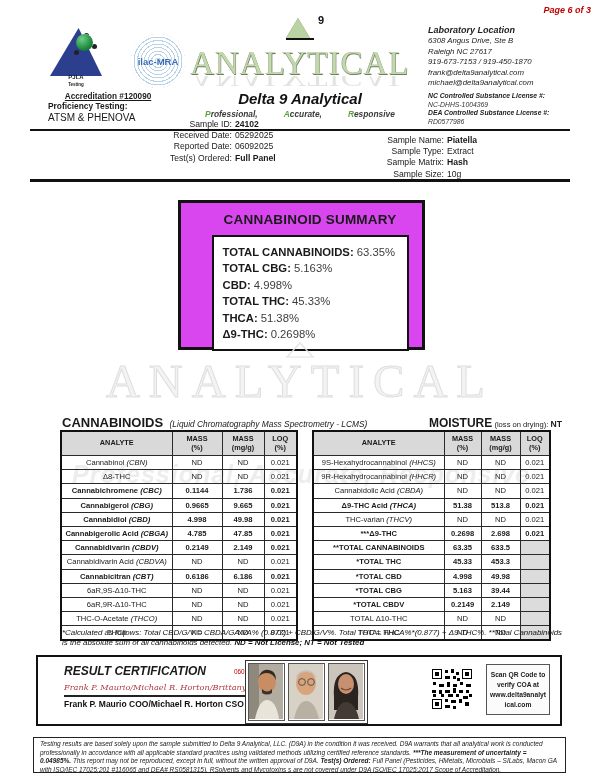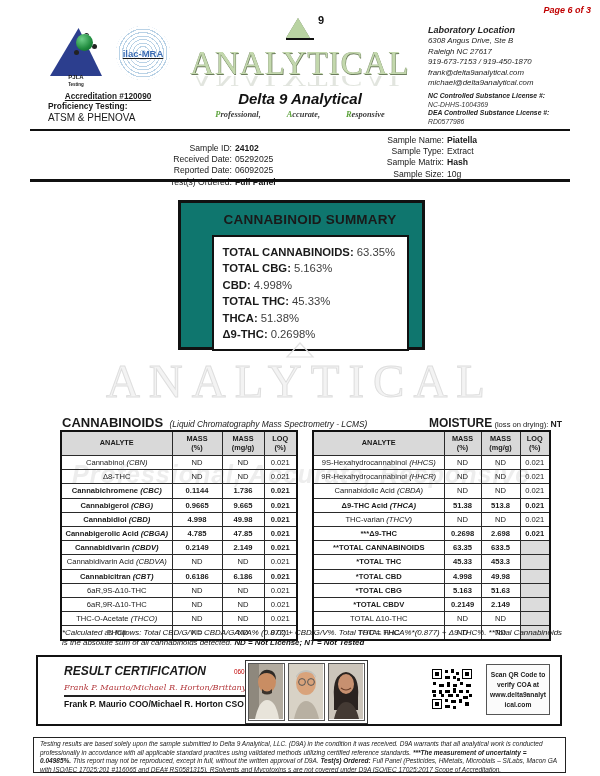--- a/index.html
+++ b/index.html
@@ -3,21 +3,21 @@
 <meta charset="utf-8">
 <style>
   html,body{margin:0;padding:0;background:#fff;}
   .page{position:relative;width:600px;height:776px;background:#fff;overflow:hidden;
         font-family:"Liberation Sans",sans-serif;color:#1a1a1a;}
   .b{font-weight:bold;}
   
   .pagenum{position:absolute;top:5px;right:9px;font-size:9px;font-weight:bold;font-style:italic;color:#c00000;}
   
   .logos-left{position:absolute;left:48px;top:26px;width:150px;}
-  .logo-row{display:flex;align-items:flex-start;gap:8px;height:62px;text-decoration:underline;}
+  .logo-row{display:flex;align-items:flex-end;gap:23px;height:62px;}
   .pjla{position:relative;width:60px;height:62px;}
   .pjla-tri{position:absolute;left:2px;top:2px;width:52px;height:48px;background:#2c3e8e;
             clip-path:polygon(0% 100%,100% 100%,55% 0%);}
   .pjla-ball{position:absolute;left:28px;top:8px;width:17px;height:17px;border-radius:50%;
              background:radial-gradient(circle at 35% 30%,#6fd08a,#1f8a3d 60%,#0b5c27);
              box-shadow:10px 4px 0 -6px #222,-8px 10px 0 -6px #222,2px -7px 0 -6px #222;}
   .pjla-txt{position:absolute;left:0;bottom:0;width:56px;text-align:center;font-size:6px;font-weight:bold;color:#1a1a1a;line-height:1.1;}
   .pjla-txt .sub{font-size:4.5px;font-weight:bold;}
   .ilac{position:relative;width:54px;height:54px;border-radius:50%;
         background:repeating-radial-gradient(circle at 50% 50%,#ffffff 0 2.5px,#b9d2e6 2.5px 3.5px);
@@ -31,38 +31,38 @@
   .tri{width:0;height:0;border-left:12px solid transparent;border-right:12px solid transparent;
        border-bottom:20px solid #b9d3a2;filter:drop-shadow(0 0 0.5px #6d7d5d);}
   .tri-base{width:28px;height:2px;background:#111;margin:0 auto;}
   .tri-9{position:absolute;right:-10px;top:-4px;font-size:11px;font-weight:bold;color:#111;}
   .wordmark{font-family:"Liberation Serif",serif;font-size:33px;line-height:30px;letter-spacing:1px;
             color:#c3d8ad;text-shadow:0.6px 0.6px 0 #6c7c5c,-0.4px -0.4px 0 #8a9a7a;white-space:nowrap;}
   .wordmark-ref{transform:scaleY(-0.75);opacity:0.22;height:16px;overflow:hidden;margin-top:-4px;
                 color:#7d8d70;text-shadow:none;}
   .company{font-size:15px;font-weight:bold;font-style:italic;margin-top:0px;color:#111;}
   .slogan{font-size:8.4px;font-weight:bold;font-style:italic;color:#3a3a3a;margin-top:2px;}
-  .slogan .slogan-word{display:inline-block;margin:0 13px;font-family:Liberation Serif, serif;}
+  .slogan .slogan-word{display:inline-block;margin:0 13px;}
   .slogan .slogan-word::first-letter{color:#5da33c;}
   .lab-info{position:absolute;left:428px;top:24px;width:155px;font-style:italic;font-size:7.8px;line-height:1.35;color:#222;}
   .lab-title{font-size:9px;font-weight:bold;}
   .lab-lic{margin-top:3px;}
   .lic-label{font-size:6.8px;font-weight:bold;line-height:1.3;}
   .lic-value{font-size:6.8px;line-height:1.3;color:#333;}
   .hr1{position:absolute;left:30px;right:30px;top:129px;height:2px;background:#111;}
   .hr2{position:absolute;left:30px;right:30px;top:179px;height:3px;background:#111;}
   
-  .sample-left{position:absolute;left:148px;top:143px;}
+  .sample-left{position:absolute;left:148px;top:119px;}
   .sample-right{position:absolute;left:372px;top:135px;}
   .kv-row{display:flex;font-size:8.6px;line-height:11.2px;}
   .sample-left .kv-l{width:84px;text-align:right;}
   .sample-right .kv-l{width:72px;text-align:right;}
   .kv-v{margin-left:3px;}
   
-  .summary{position:absolute;left:178px;top:200px;width:247px;height:150px;border:3px solid #111;background:#0f766e;box-sizing:border-box;padding-left:17px;}
+  .summary{position:absolute;left:178px;top:200px;width:247px;height:150px;border:3px solid #111;background:#d946ef;box-sizing:border-box;padding-left:17px;}
   .summary-title{text-align:center;font-size:13.5px;font-weight:bold;margin-top:9px;letter-spacing:0.2px;}
   .summary-inner{width:197px;margin:8px auto 0;border:2px solid #111;background:#fff;box-sizing:border-box;padding:7px 9px;}
   .summary-inner .kv-row{font-size:11.3px;line-height:16.4px;}
   .summary-inner .kv-l{font-weight:bold;}
   .summary-inner .kv-v{color:#3d3d3d;}
   
   .wm{position:absolute;left:0;right:0;top:342px;text-align:center;z-index:0;}
   .wm-tri{display:block;margin:0 auto;}
   .wm-text{font-family:"Liberation Serif",serif;font-size:47px;letter-spacing:9px;color:#f3f3f3;
            -webkit-text-stroke:1px #dedede;line-height:1;}
@@ -412,21 +412,21 @@
         </tr>
         <tr class="detected">
           <td>*TOTAL CBD</td>
           <td>4.998</td>
           <td>49.98</td>
           <td class="na"></td>
         </tr>
         <tr class="detected">
           <td>*TOTAL CBG</td>
           <td>5.163</td>
-          <td>51.63</td>
+          <td>39.44</td>
           <td class="na"></td>
         </tr>
         <tr class="detected">
           <td>*TOTAL CBDV</td>
           <td>0.2149</td>
           <td>2.149</td>
           <td class="na"></td>
         </tr>
         <tr>
           <td>TOTAL Δ10-THC</td>

